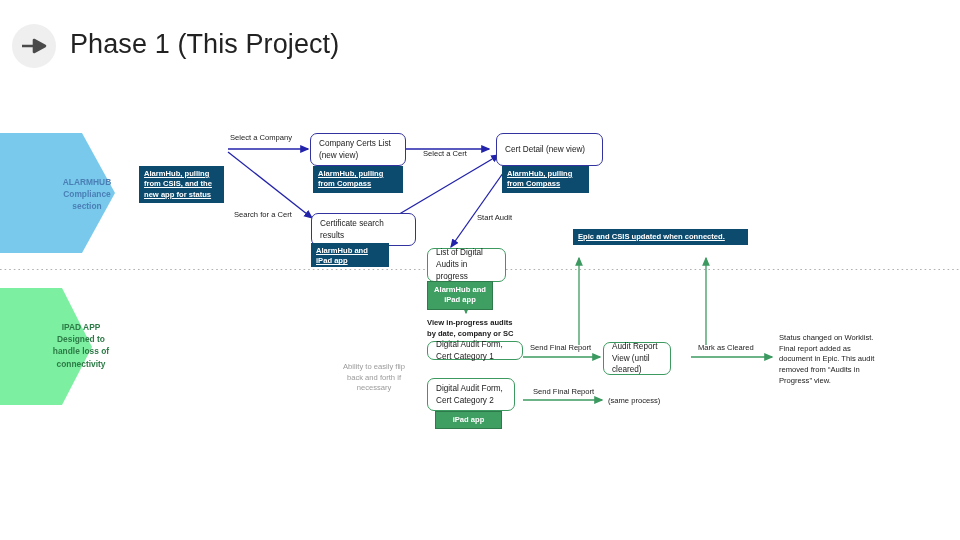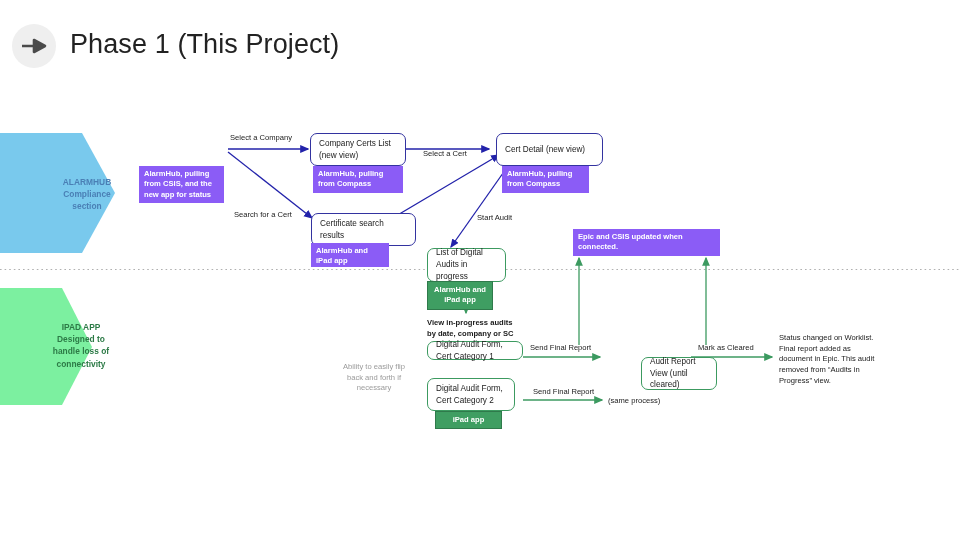--- a/index.html
+++ b/index.html
@@ -35,21 +35,21 @@
     padding: 6px 8px; display: flex; align-items: center;
   }
   .node.green { border-color: #3c9a60; }
   .node span { display: block; }
 
   
   .tag {
     position: absolute; font-size: 7.6px; font-weight: bold;
     line-height: 1.35; padding: 3px 5px; color: #ffffff;
   }
-  .tag.blue  { background: #8b5cf6; }
+  .tag.blue  { background: #0c4a6e; text-decoration: underline; }
   .tag.green { background: #3f9e62; border: 1px solid #2f7a4b; text-align: center; }
 
   
   .elabel {
     position: absolute; font-size: 7.6px; color: #1a1a1a;
     line-height: 1.4; white-space: pre-line;
   }
   .elabel.bold { font-weight: bold; }
   .elabel.gray { color: #9a9a9a; text-align: center; }
 
@@ -143,39 +143,39 @@
   <div class="node green" style="left:427px; top:341px; width:96px; height:19px;">
     <span>Digital Audit Form,
 Cert Category 1</span>
   </div>
 
   <div class="node green" style="left:427px; top:378px; width:88px; height:33px;">
     <span>Digital Audit Form,
 Cert Category 2</span>
   </div>
 
-  <div class="node green" style="left:603px; top:357px; width:76px; height:33px;margin-left:38px;">
+  <div class="node green" style="left:603px; top:342px; width:68px; height:33px;">
     <span>Audit Report View
 (until cleared)</span>
   </div>
 
   <div class="tag blue" style="left:139px; top:166px; width:85px;">AlarmHub, pulling
 from CSIS, and the
 new app for status</div>
 
   <div class="tag blue" style="left:313px; top:166px; width:90px;">AlarmHub, pulling
 from Compass</div>
 
   <div class="tag blue" style="left:502px; top:166px; width:87px;">AlarmHub, pulling
 from Compass</div>
 
   <div class="tag blue" style="left:311px; top:243px; width:78px; height:24px; overflow:hidden;">AlarmHub and
 iPad app</div>
 
-  <div class="tag blue" style="left:573px; top:229px; width:147px;">Epic and CSIS updated when
+  <div class="tag blue" style="left:573px; top:229px; width:175px;">Epic and CSIS updated when
 connected.</div>
 
   <div class="tag green" style="left:427px; top:281px; width:66px;">AlarmHub
 and iPad app</div>
 
   <div class="tag green" style="left:435px; top:411px; width:67px;">iPad app</div>
 
   <div class="elabel" style="left:230px; top:133px;">Select a Company</div>
 
   <div class="elabel" style="left:423px; top:149px;">Select a Cert</div>

